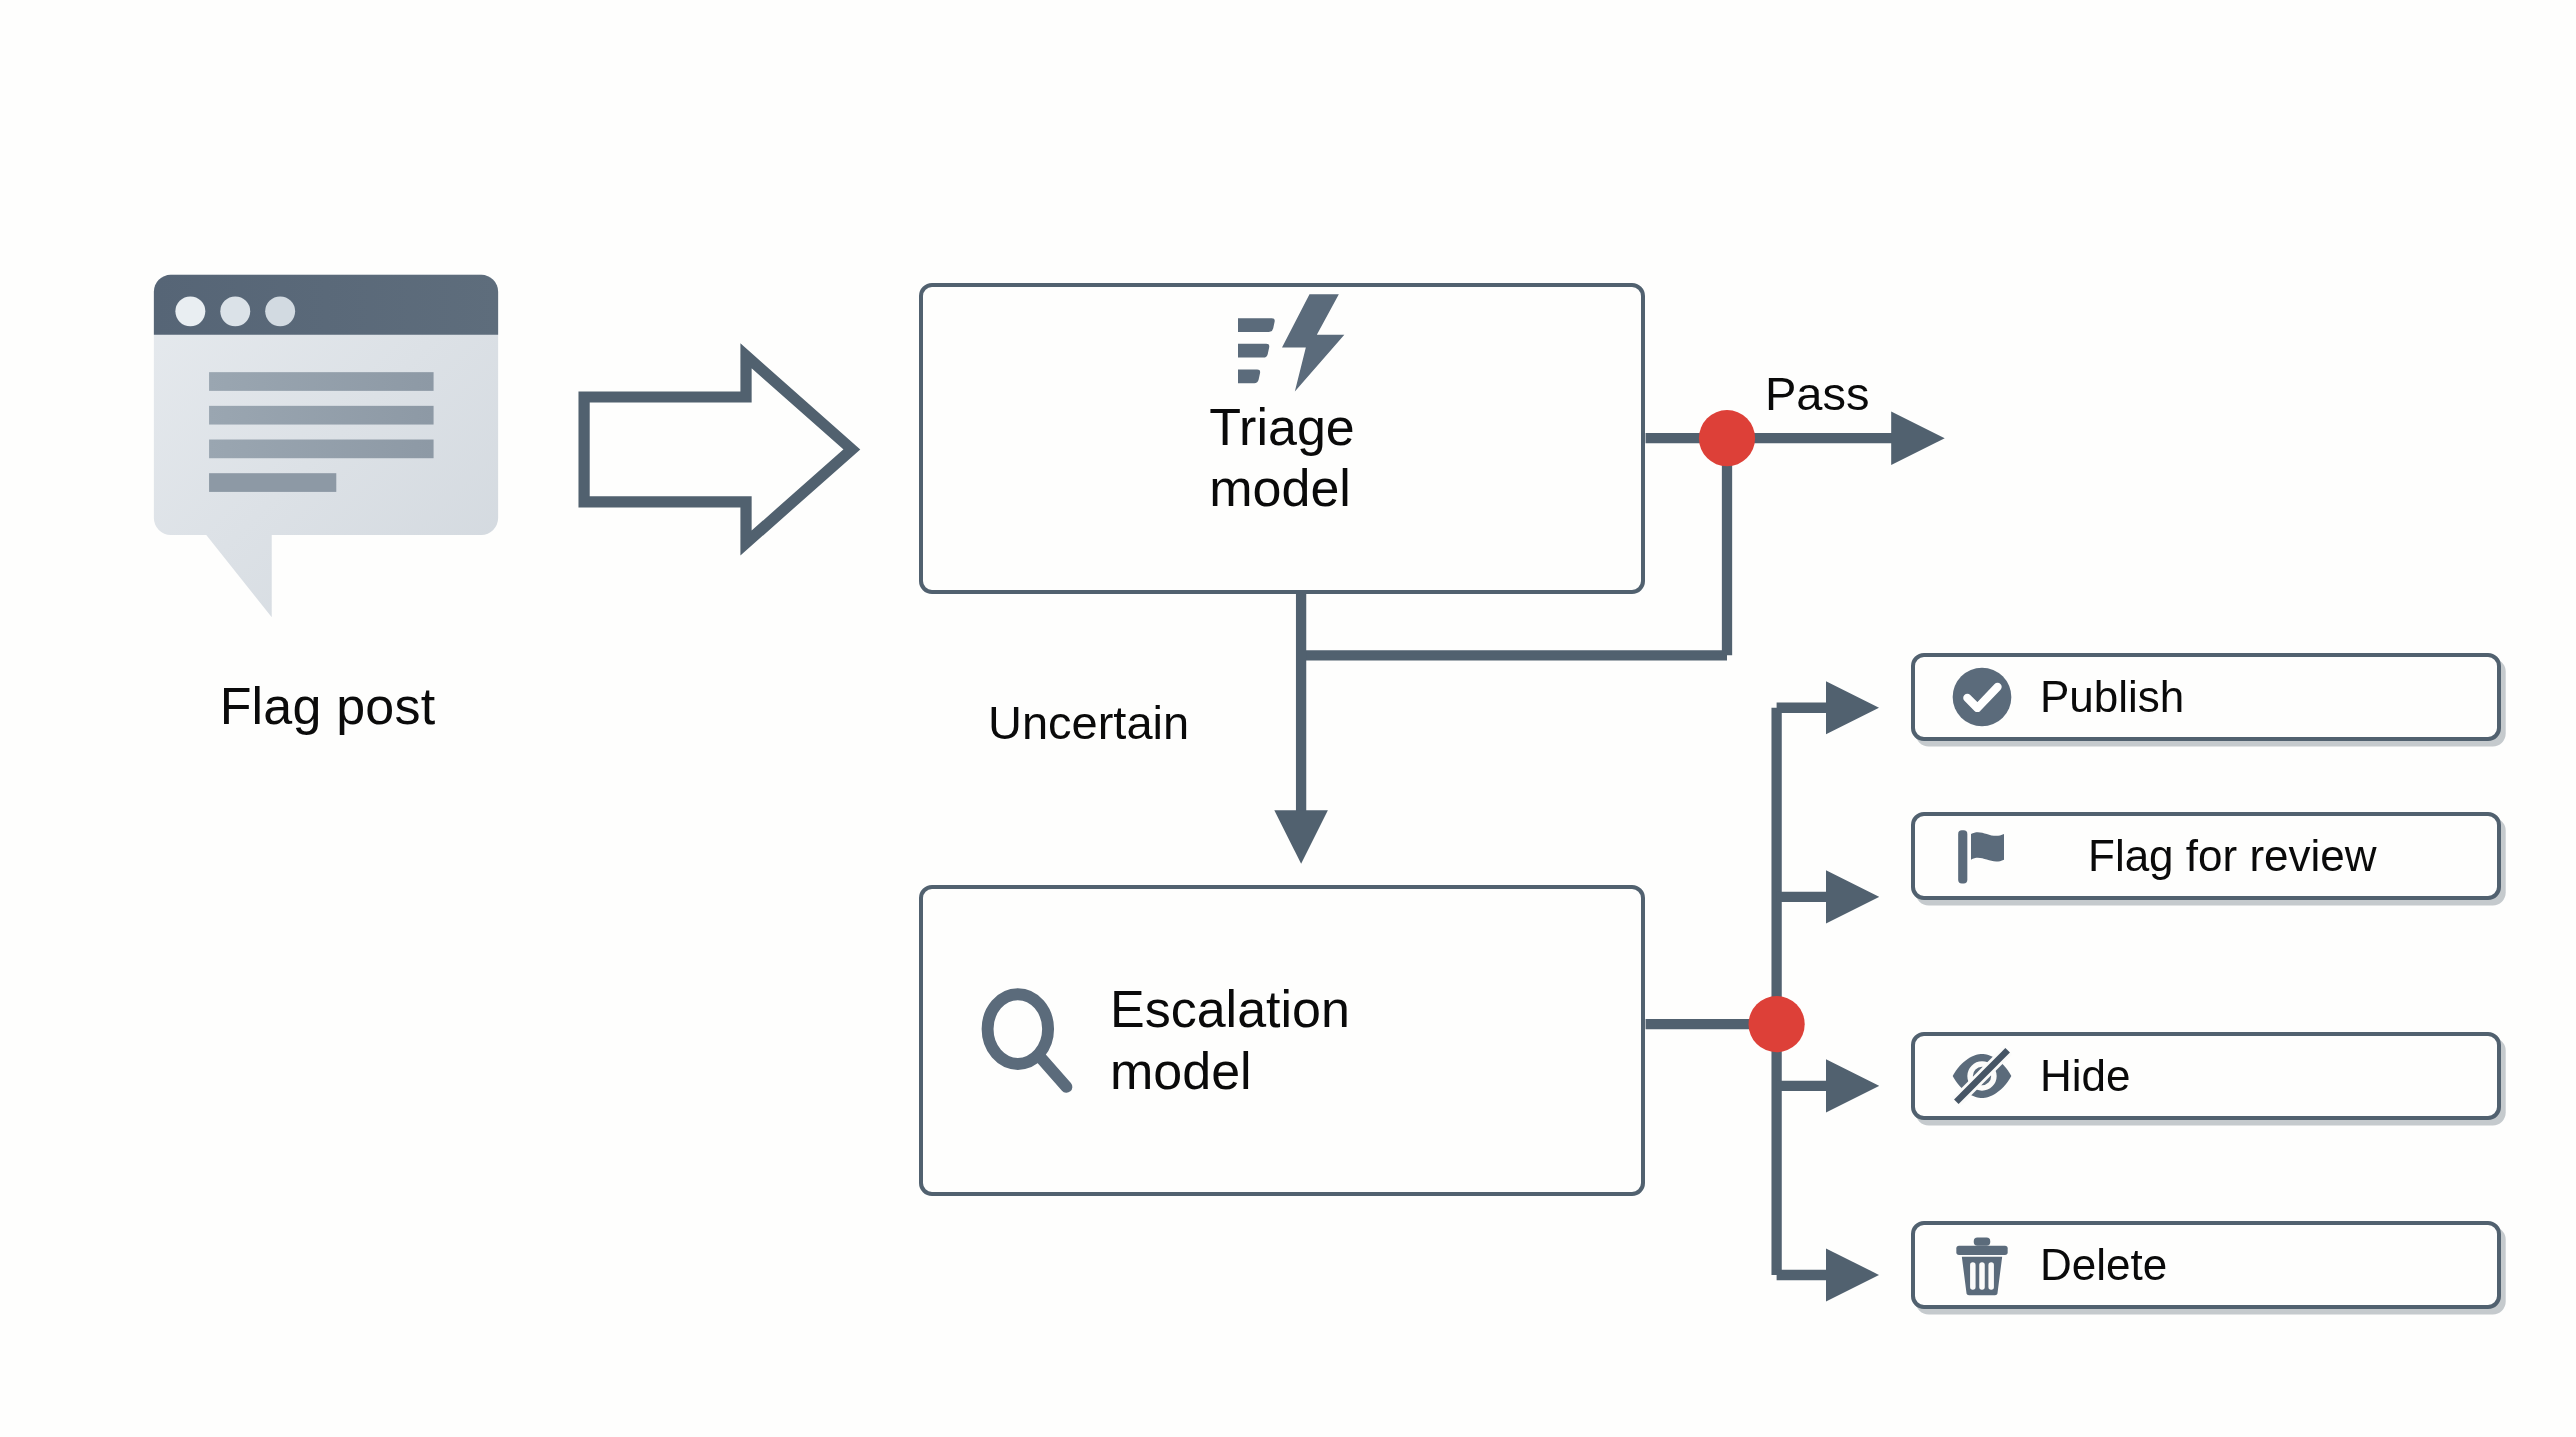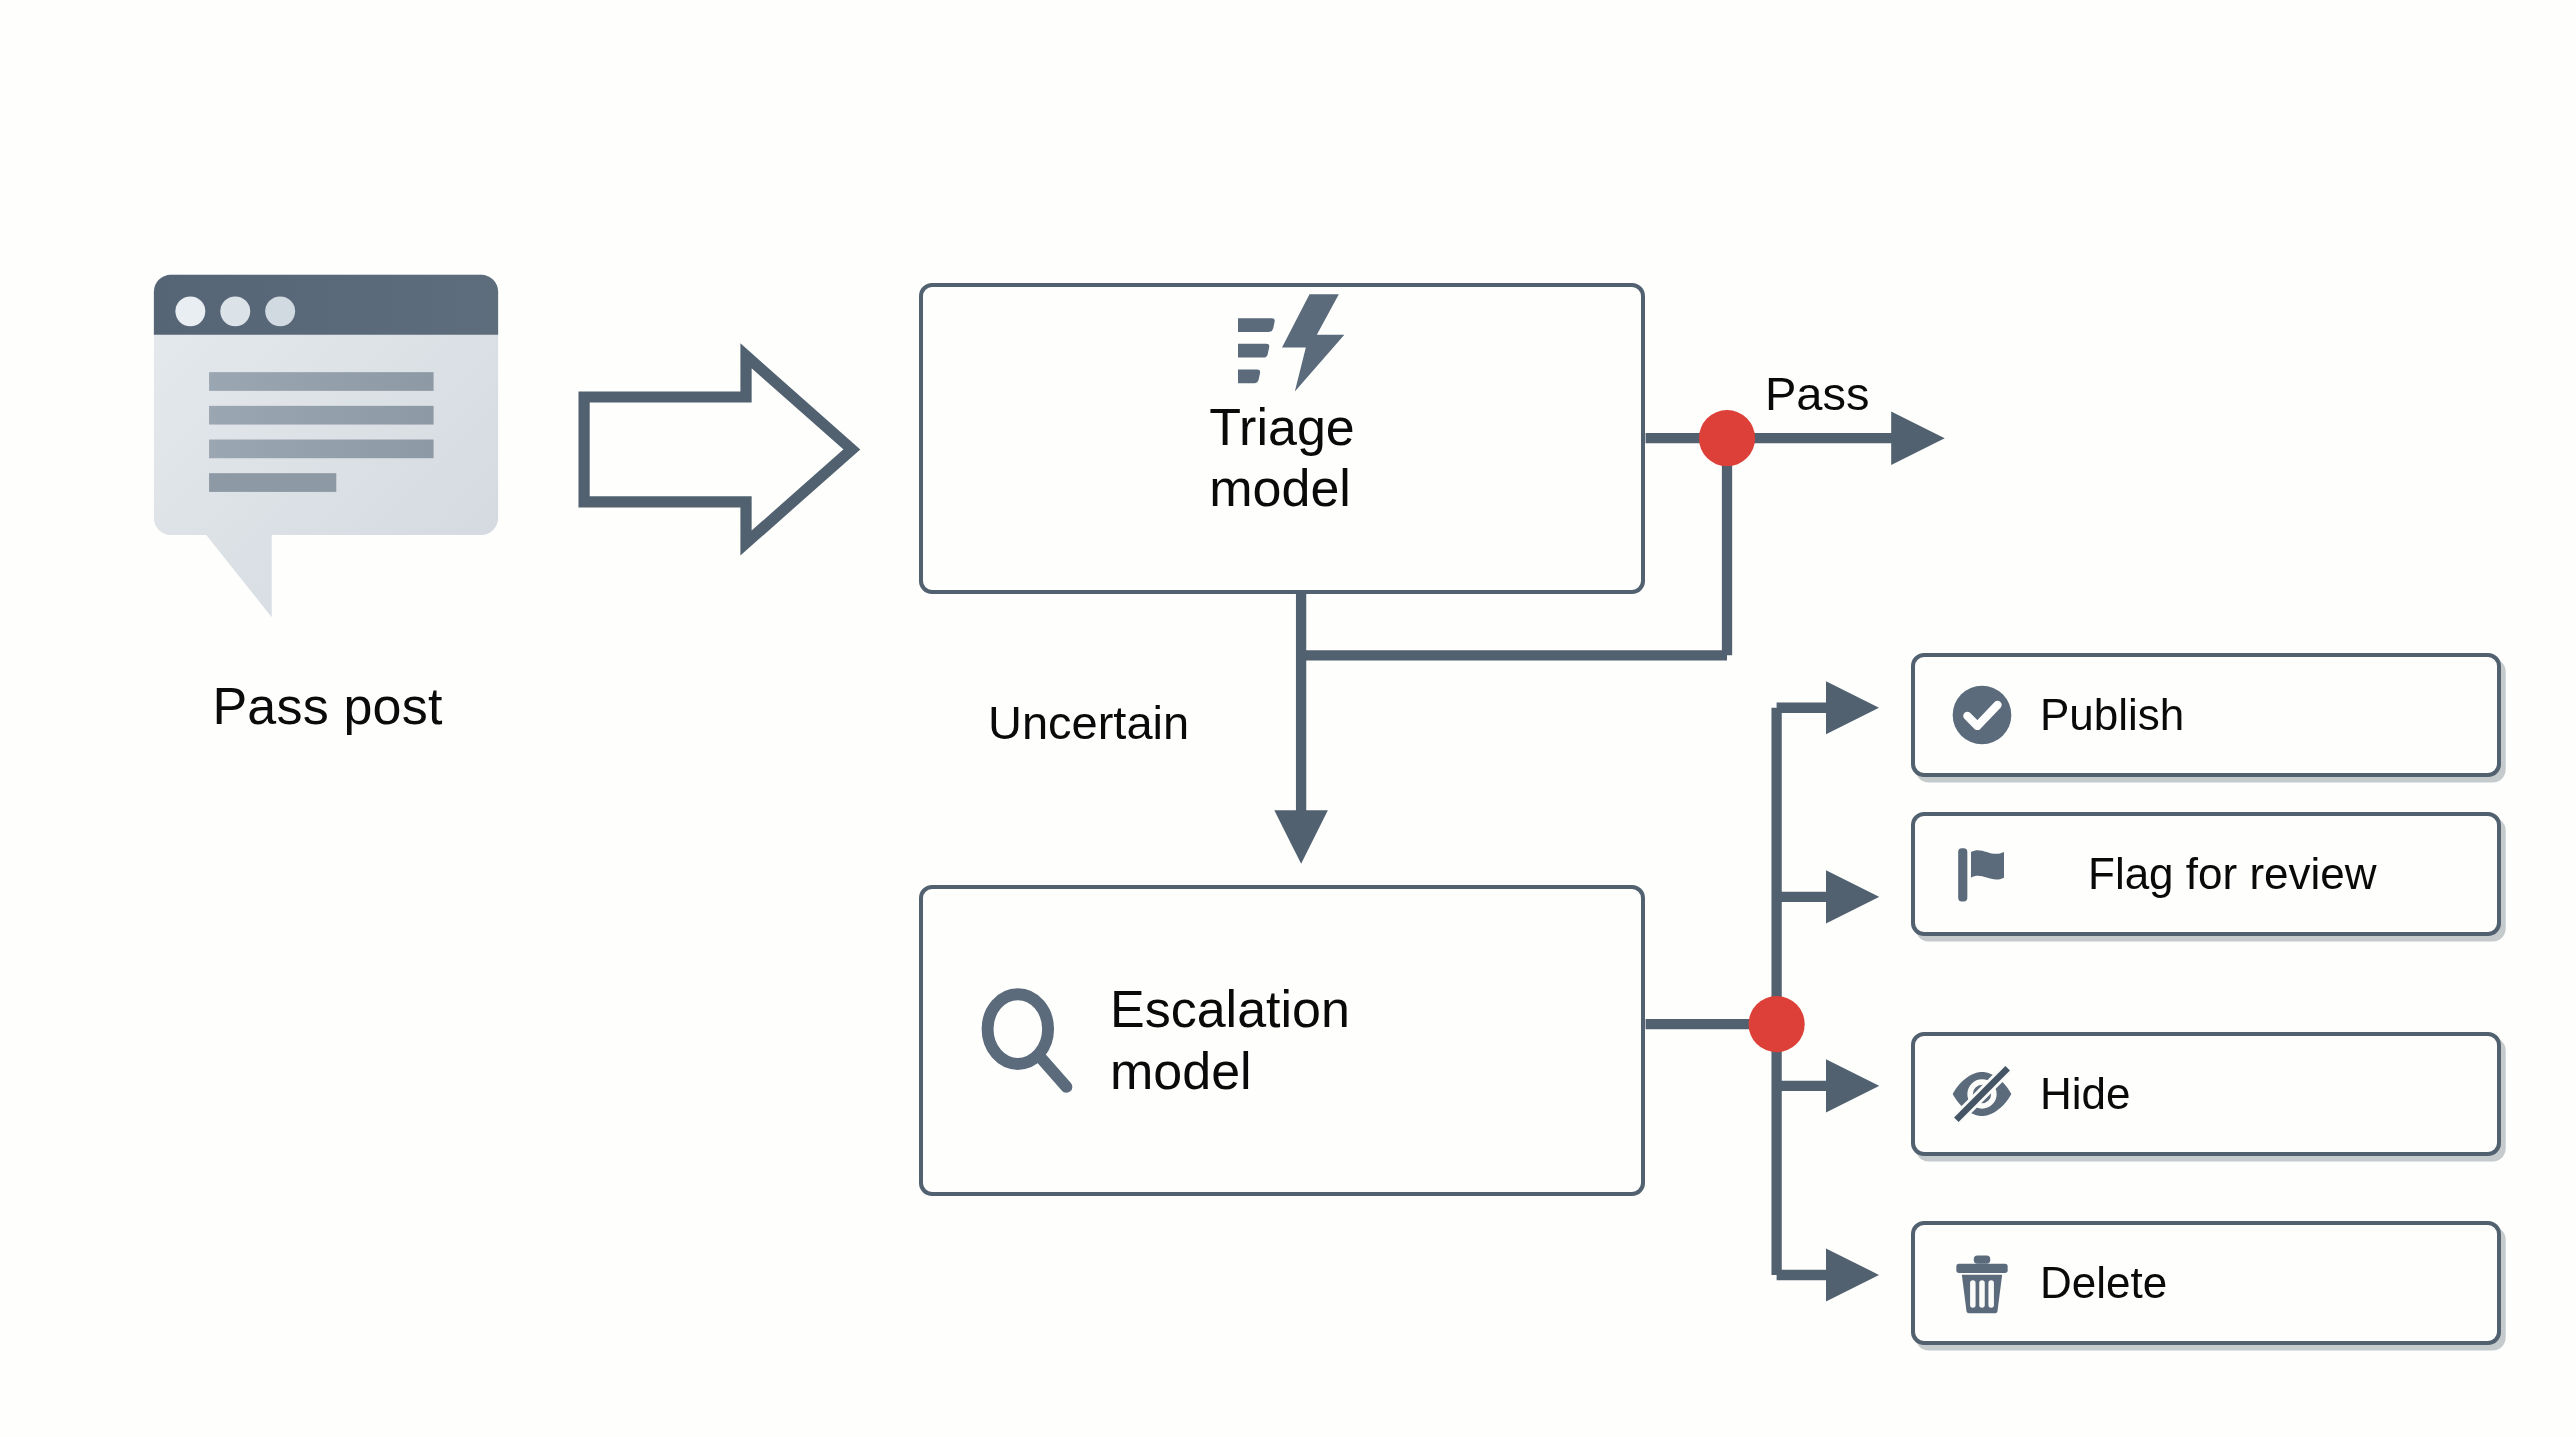--- a/index.html
+++ b/index.html
@@ -71,21 +71,21 @@
     color: #0a0a0a;
     white-space: pre-line;
   }
 
   
   .action-box {
     position: absolute;
     box-sizing: border-box;
     left: 1911px;
     width: 590px;
-    height: 124px;
+    height: 88px;
     border: 4.7px solid #51616f;
     border-radius: 13px;
     background: #fefefd;
     display: flex;
     align-items: center;
     box-shadow: 4.7px 5.6px 0 rgba(150,158,165,0.55);
   }
   .action-icon {
     width: 69px;
     margin-left: 32px;
@@ -176,21 +176,21 @@
       <circle cx="91" cy="41" r="16" fill="#dbe2e8"></circle>
       <circle cx="139" cy="41" r="16" fill="#d2dae1"></circle>
 
       <rect x="63" y="106" width="240" height="20" fill="url(#gBar)"></rect>
       <rect x="63" y="142" width="240" height="20" fill="url(#gBar)"></rect>
       <rect x="63" y="178" width="240" height="20" fill="url(#gBar)"></rect>
       <rect x="63" y="214" width="136" height="20" fill="#8d99a5"></rect>
     </svg>
   </div>
 
-  <div class="post-label">Pass post</div>
+  <div class="post-label">Flag post</div>
 
   <div class="model-box" id="triage-box">
     <div class="model-icon">
       <svg viewBox="0 0 120 120" width="110" height="110">
         <g fill="#5b6b7b">
           <rect x="4" y="34" width="44" height="15" rx="4" transform="skewX(-12)"></rect>
           <rect x="-6" y="62" width="54" height="15" rx="4" transform="skewX(-12)"></rect>
           <rect x="6" y="90" width="38" height="15" rx="4" transform="skewX(-12)"></rect>
           <path d="M78,8 L110,8 L86,52 L116,52 L62,114 L74,66 L48,66 Z"></path>
         </g>

